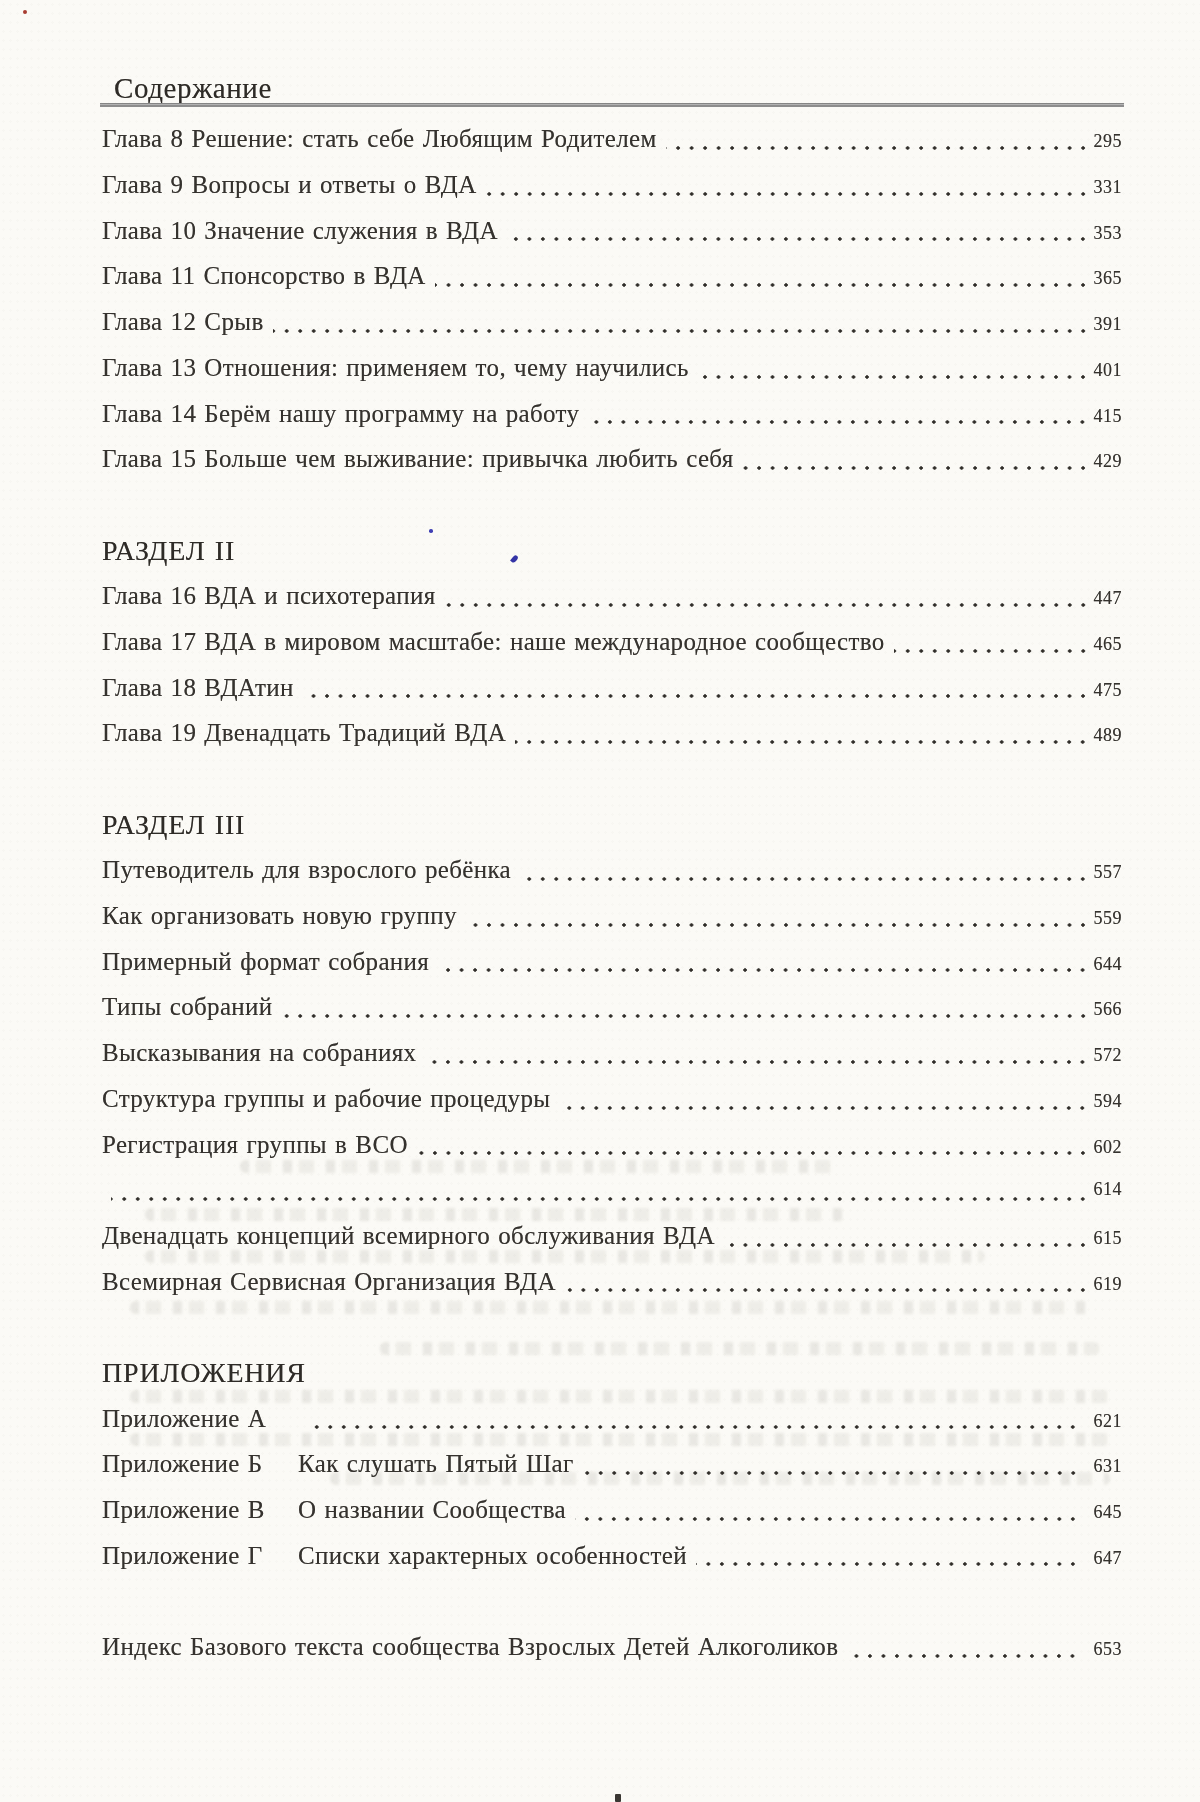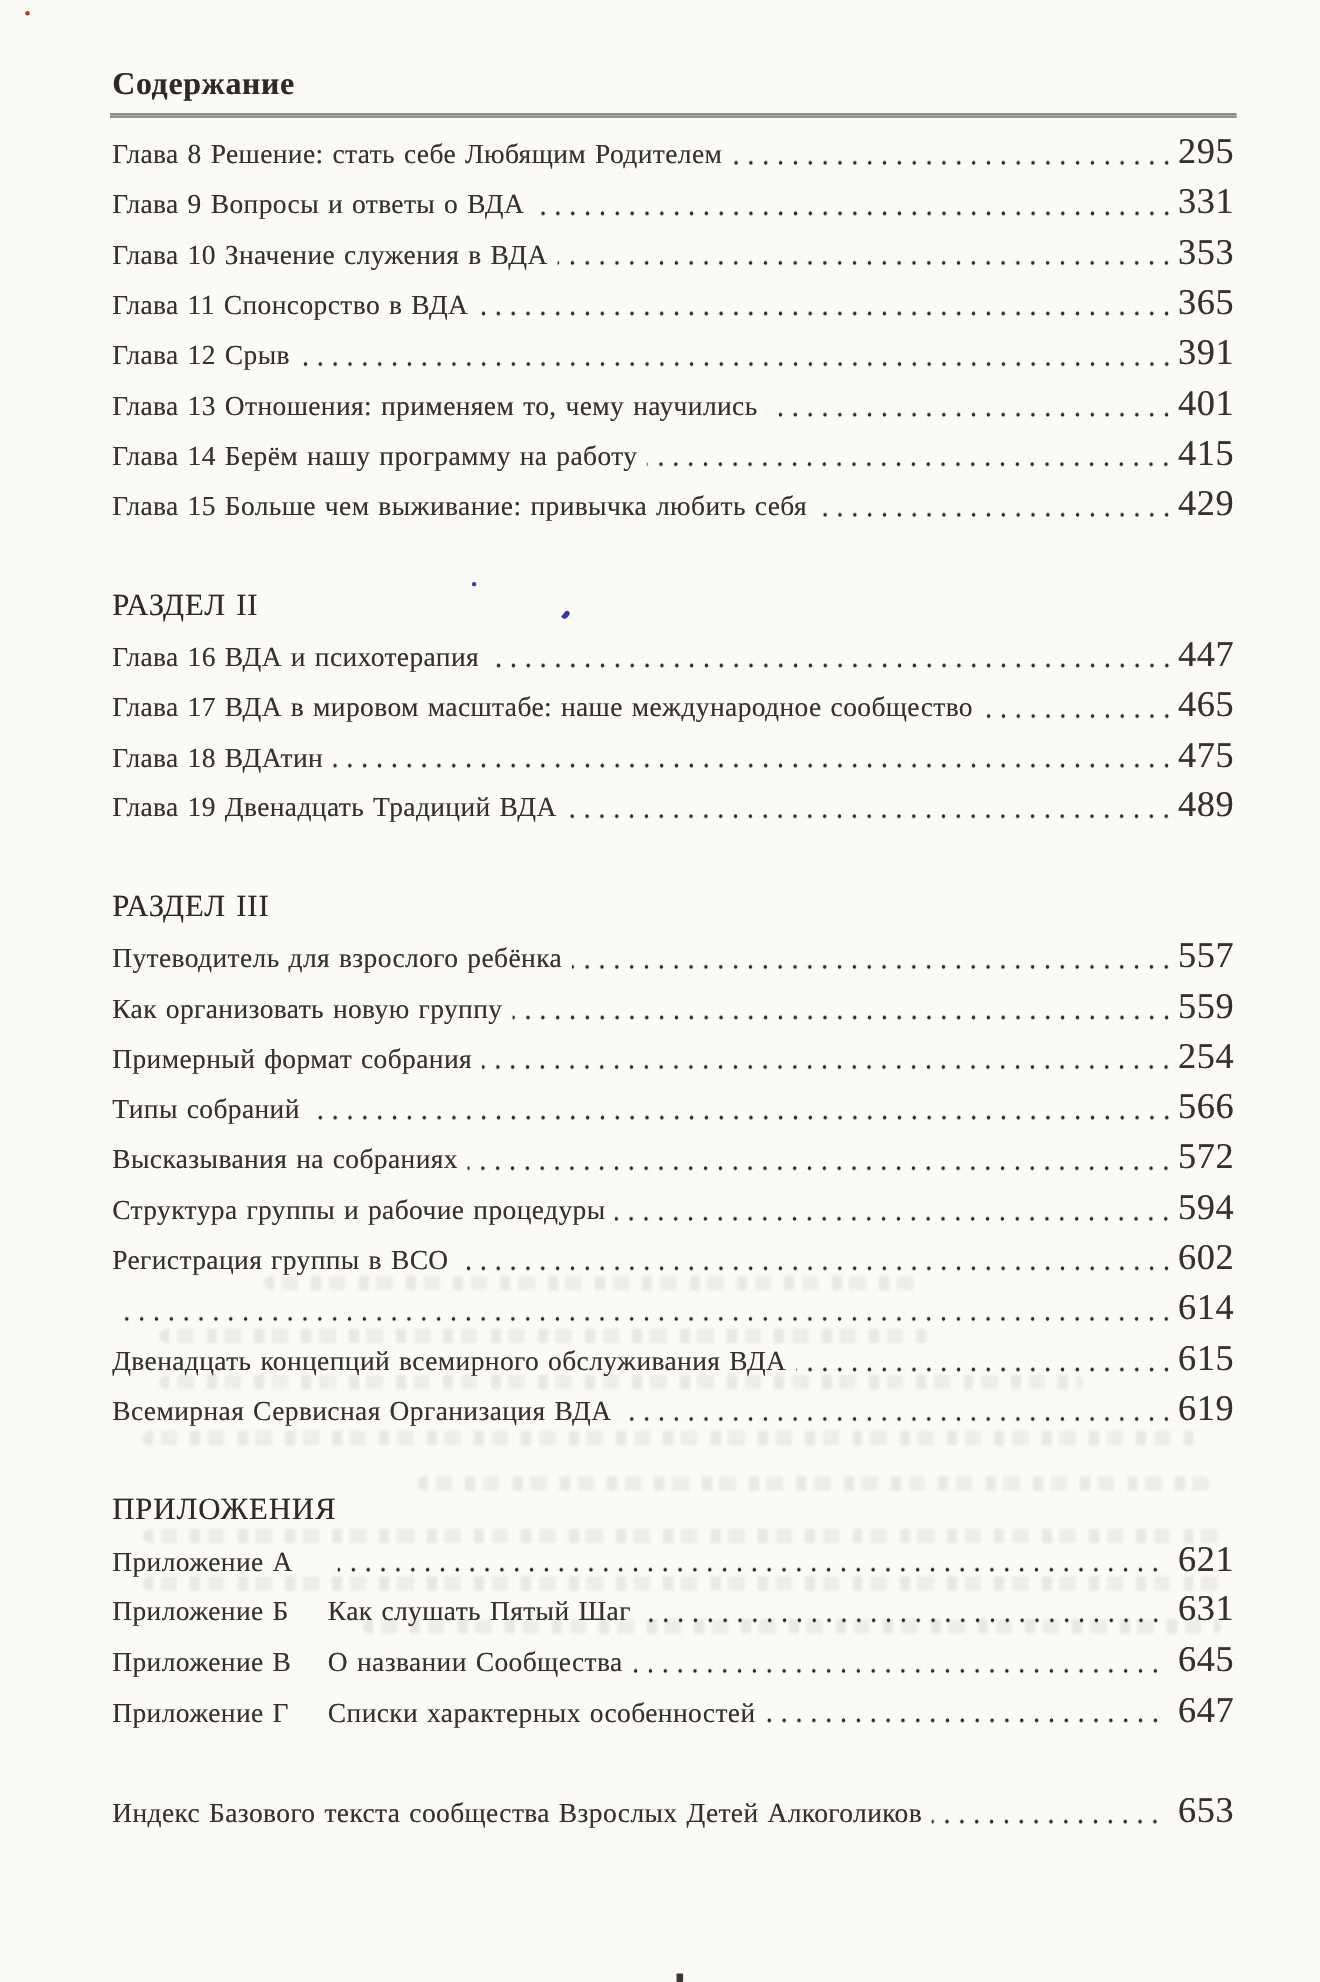--- a/index.html
+++ b/index.html
@@ -16,22 +16,22 @@
     color:var(--ink);
     overflow:hidden;
     position:relative;
   }
   .page{position:absolute;inset:0;
     background-image:radial-gradient(rgba(60,55,40,0.018) 1px, rgba(0,0,0,0) 1.2px);
     background-size:7px 9px;
   }
   
   .title{
-    position:absolute;left:102px;top:62px;margin:0;
-    font-size:29px;font-weight:bold;letter-spacing:0.6px;
+    position:absolute;left:102px;top:62px;margin:12px;
+    font-size:29px;font-weight:normal;letter-spacing:0.6px;
     color:var(--ink-strong);line-height:1;
     text-shadow:0 0 0.6px rgba(46,43,39,0.55);
   }
   .rule{
     position:absolute;left:100px;right:76px;top:103px;height:4px;
     background:linear-gradient(180deg,#858585 0 1.5px,#b2b2b2 1.5px 2.4px,#8d8d8d 2.4px 4px);
     background-color:var(--rule);
   }
   
   .toc{
@@ -48,21 +48,21 @@
   .row.heading{font-size:28px;letter-spacing:0.8px;color:var(--ink-strong);}
   .label{white-space:nowrap;text-align:right;}
   .app-label{white-space:nowrap;flex:0 0 196px;}
   .leader{
     flex:1 1 auto;align-self:stretch;margin:0 2px 0 9px;
     background-image:radial-gradient(circle,#2f2c28 1.45px,rgba(0,0,0,0) 1.95px);
     background-size:13.5px 4px;
     background-repeat:repeat-x;
     background-position:right 2px bottom 12px;
   }
-  .num{white-space:nowrap;font-size:33px;letter-spacing:0.5px;}
+  .num{white-space:nowrap;font-size:18px;letter-spacing:0.5px;}
   .spaced-num .leader{margin-right:7px;}
   .spaced-num .num{margin-left:5px;}
   
   .ghosts{position:absolute;inset:0;z-index:1;pointer-events:none;}
   .ghost{
     position:absolute;height:13px;border-radius:6px;
     background-image:repeating-linear-gradient(90deg,
       rgba(112,110,96,0.13) 0 9px, rgba(112,110,96,0) 9px 16px,
       rgba(112,110,96,0.09) 16px 31px, rgba(112,110,96,0) 31px 43px);
     filter:blur(1.6px);
@@ -167,21 +167,21 @@
         <div class="num">557</div>
       </div>
       <div class="row entry">
         <div class="label">Как организовать новую группу</div>
         <div class="leader"></div>
         <div class="num">559</div>
       </div>
       <div class="row entry">
         <div class="label">Примерный формат собрания</div>
         <div class="leader"></div>
-        <div class="num">254</div>
+        <div class="num">644</div>
       </div>
       <div class="row entry">
         <div class="label">Типы собраний</div>
         <div class="leader"></div>
         <div class="num">566</div>
       </div>
       <div class="row entry">
         <div class="label">Высказывания на собраниях</div>
         <div class="leader"></div>
         <div class="num">572</div>

